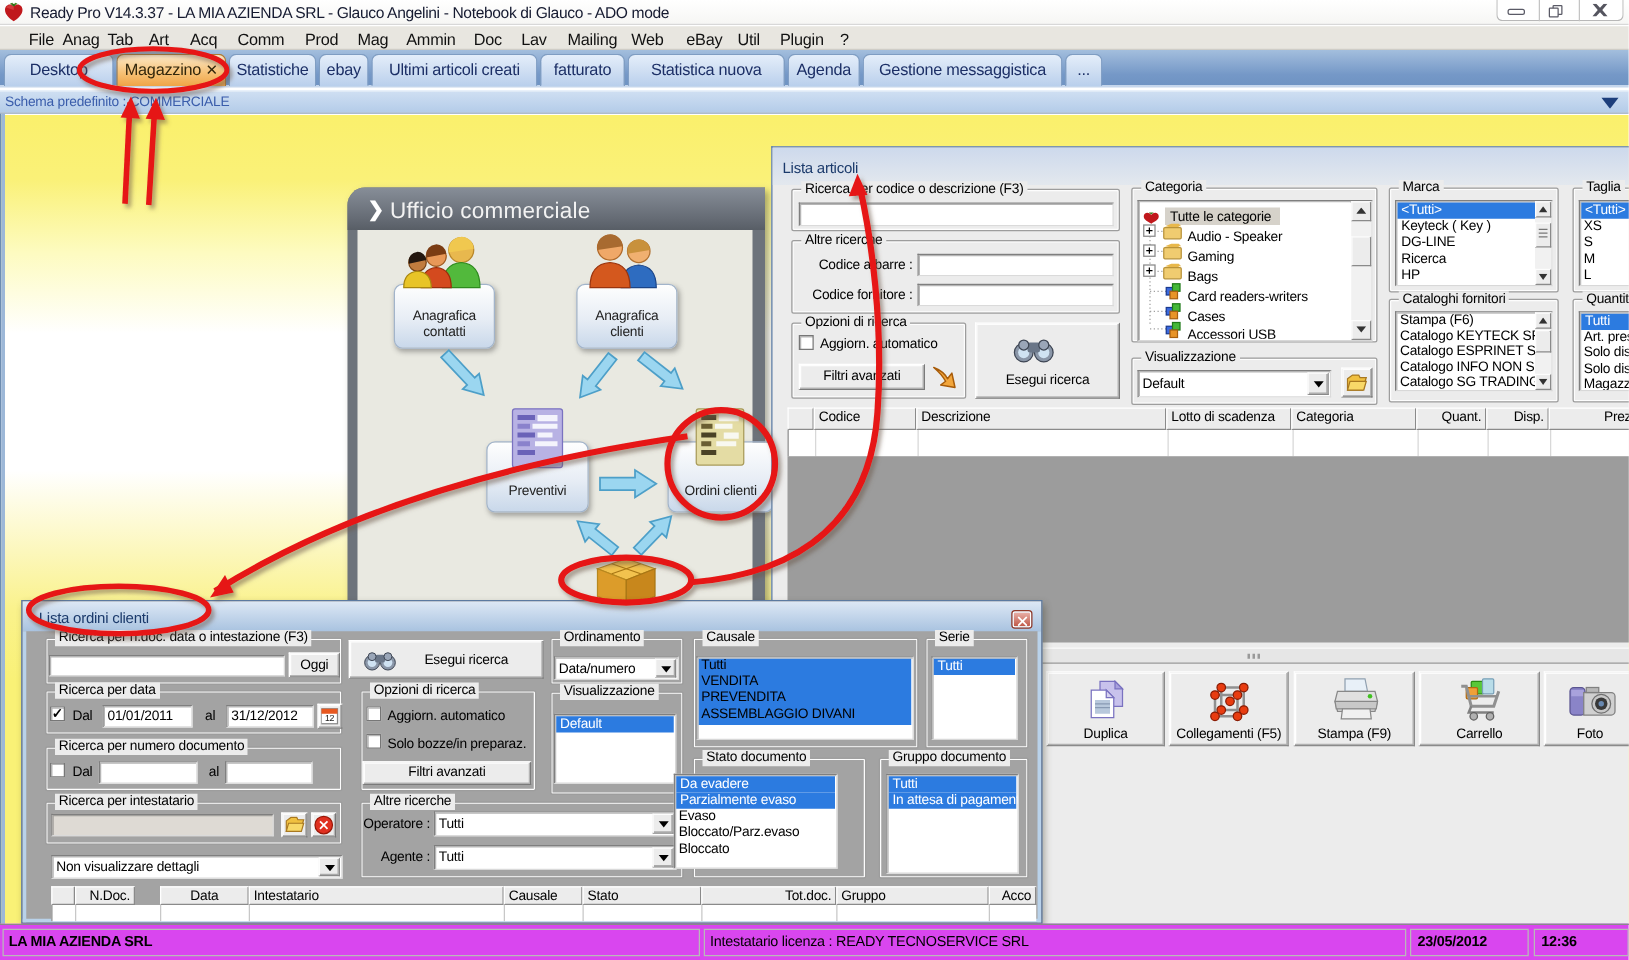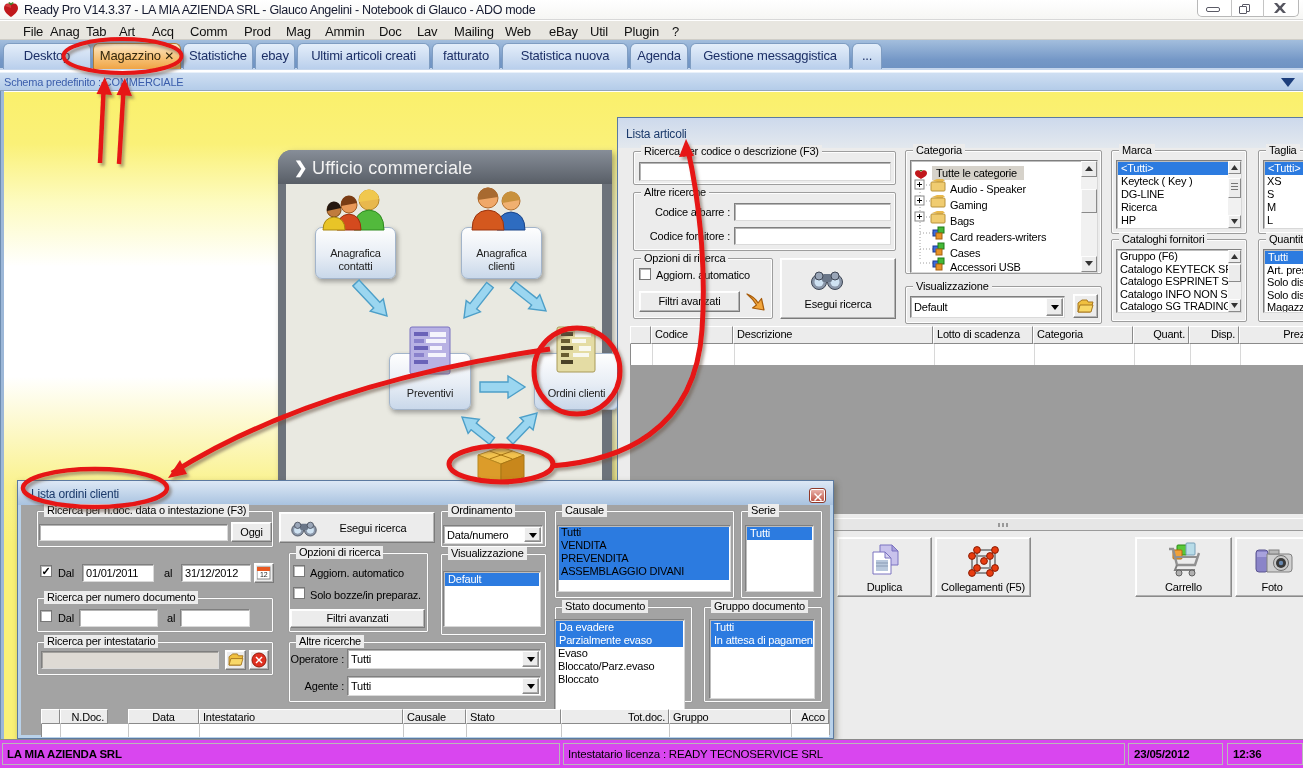--- a/index.html
+++ b/index.html
@@ -315,21 +315,21 @@
 <div class="sbtn" style="left:0;top:17px;width:13px;height:20px"></div>
       <div class="abs" style="left:3px;top:22px;width:7px;height:1px;background:#777"></div>
       <div class="abs" style="left:3px;top:25px;width:7px;height:1px;background:#777"></div>
       <div class="abs" style="left:3px;top:28px;width:7px;height:1px;background:#777"></div>
 </div>
 
 <div class="gb" style="left:493px;top:121px;width:136px;height:83px">
       <span class="gl">Cataloghi fornitori</span>
     </div>
 <div class="list" style="left:498px;top:131px;width:126px;height:64px">
-<div class="li" style="height:12.6px;line-height:12.6px">Gruppo (F6)</div>
+<div class="li" style="height:12.6px;line-height:12.6px">Stampa (F6)</div>
 <div class="li" style="height:12.6px;line-height:12.6px">Catalogo KEYTECK SF</div>
 <div class="li" style="height:12.6px;line-height:12.6px">Catalogo ESPRINET S</div>
 <div class="li" style="height:12.6px;line-height:12.6px">Catalogo INFO NON SI</div>
 <div class="li" style="height:12.6px;line-height:12.6px">Catalogo SG TRADING</div>
 </div>
 <div class="sb" style="left:610px;top:132px;width:13px;height:62px">
 <div class="sbtn" style="left:0;top:0;width:13px;height:13px"></div>
       <svg class="abs" style="left:3px;top:4px" width="7" height="5">
         <path d="M3.5 0 L7 5 L0 5Z" fill="#333"></path>
       </svg>
@@ -411,20 +411,30 @@
           <circle cx="5" cy="14" r="3.4"></circle>
           <circle cx="23" cy="14" r="3.4"></circle>
           <circle cx="28" cy="26" r="3.4"></circle>
           <circle cx="10" cy="26" r="3.4"></circle>
           <circle cx="5" cy="31" r="3.4"></circle>
           <circle cx="23" cy="31" r="3.4"></circle>
           <circle cx="17" cy="19" r="3.4"></circle>
         </g>
       </svg>
     </div>
+<div class="tbb" style="left:417px;top:419px;width:97px">
+      <span>Stampa (F9)</span>
+<svg class="abs" style="left:30px;top:3px" width="38" height="38" viewBox="0 0 38 38">
+        <path d="M10 2 h16 l2 10 h-18z" fill="#e8f0f8" stroke="#90a0b0"></path>
+        <path d="M4 12 h30 l2 8 -2 8 h-30 l-2 -8z" fill="#e0e0e0" stroke="#888"></path>
+        <path d="M2 20 h34 l-1 6 h-32z" fill="#c8c8c8" stroke="#888"></path>
+        <circle cx="30" cy="16" r="1.8" fill="#40c020"></circle>
+        <path d="M8 26 h22 l1 8 h-24z" fill="#f0f0f0" stroke="#888"></path>
+      </svg>
+    </div>
 <div class="tbb" style="left:517px;top:419px;width:97px">
       <span>Carrello</span>
 <svg class="abs" style="left:29px;top:3px" width="40" height="38" viewBox="0 0 40 38">
         <rect x="12" y="4" width="10" height="10" rx="1" fill="#58c838" stroke="#2a8a14"></rect>
         <rect x="21" y="2" width="9" height="12" rx="1" fill="#b8dce8" stroke="#78a0b8"></rect>
         <rect x="8" y="9" width="9" height="9" rx="1" fill="#f0a038" stroke="#b06a10"></rect>
         <path d="M4 8 L8 8 L12 24 L30 24 L34 12" fill="none" stroke="#909090" stroke-width="2.4"></path>
         <path d="M10 16 h22" stroke="#909090" stroke-width="2"></path>
         <path d="M12 24 l-2 5 h20" fill="none" stroke="#808080" stroke-width="2"></path>
         <circle cx="14" cy="32" r="3" fill="#b0b0b0" stroke="#606060"></circle>
@@ -466,20 +476,23 @@
       <circle cx="9" cy="14" r="7.5" fill="#8a96a8" stroke="#3e4654"></circle>
       <circle cx="25" cy="14" r="7.5" fill="#8a96a8" stroke="#3e4654"></circle>
       <circle cx="9" cy="14" r="4.5" fill="#cfe2f2"></circle>
       <circle cx="25" cy="14" r="4.5" fill="#cfe2f2"></circle>
       <rect x="12" y="6" width="10" height="8" rx="2" fill="#6a7688"></rect>
       <circle cx="9" cy="8" r="4" fill="#9aa6b8" stroke="#3e4654"></circle>
       <circle cx="25" cy="8" r="4" fill="#9aa6b8" stroke="#3e4654"></circle>
     </svg>
 <span class="lbl" style="left:300px;top:41px;width:110px;text-align:center">Esegui ricerca</span>
 
+<div class="gb" style="left:18px;top:71px;width:238px;height:36px">
+      <span class="gl">Ricerca per data</span>
+    </div>
 <div class="cb" style="left:22px;top:84px">✓</div>
 <span class="lbl" style="left:40px;top:86px">Dal</span>
 <div class="inp" style="left:64px;top:83px;width:72px;height:18px">01/01/2011</div>
 <span class="lbl" style="left:146px;top:86px">al</span>
 <div class="inp" style="left:163px;top:83px;width:70px;height:18px">31/12/2012</div>
 <div class="btn" style="left:236px;top:82px;width:20px;height:20px"></div>
 <svg class="abs" style="left:239px;top:85px" width="14" height="14" viewBox="0 0 14 14">
       <rect x="0" y="1" width="13" height="12" fill="#fff" stroke="#888"></rect>
       <rect x="0" y="1" width="13" height="4" fill="#e85820"></rect>
       <text x="3" y="11" font-size="7" fill="#222">12</text>
@@ -502,20 +515,21 @@
 <svg class="abs" style="left:210px;top:172px" width="16" height="13" viewBox="0 0 17 14">
       <path d="M1 4 l4 -3 h5 l1 2 h5 l-3 10 h-12z" fill="#f0c040" stroke="#a87820"></path>
       <path d="M3 6 h13 l-2 7 h-13z" fill="#f8d868" stroke="#a87820"></path>
     </svg>
 <div class="btn" style="left:231px;top:169px;width:20px;height:20px"></div>
 <svg class="abs" style="left:233px;top:171px" width="16" height="16" viewBox="0 0 16 16">
       <circle cx="8" cy="8" r="7" fill="#e03020" stroke="#981808"></circle>
       <path d="M4.5 5.5 L5.5 4.5 L8 7 L10.5 4.5 L11.5 5.5 L9 8 L11.5 10.5 L10.5 11.5 L8 9 L5.5 11.5 L4.5 10.5 L7 8Z" fill="#fff"></path>
     </svg>
 
+<div class="inp" style="left:23px;top:203px;width:233px;height:19px;line-height:14px">Non visualizzare dettagli<div class="ddarrow"></div></div>
 
 <div class="gb" style="left:270px;top:71px;width:141px;height:81px">
       <span class="gl">Opzioni di ricerca</span>
     </div>
 <div class="cb" style="left:275px;top:84px"></div>
     <span class="lbl" style="left:292px;top:86px">Aggiorn. automatico</span>
 <div class="cb" style="left:275px;top:106px"></div>
     <span class="lbl" style="left:292px;top:108px">Solo bozze/in preparaz.</span>
 <div class="btn" style="left:272px;top:128px;width:135px;height:19px;line-height:17px">Filtri avanzati</div>
 
@@ -553,21 +567,21 @@
 <div class="gb" style="left:722px;top:29px;width:83px;height:89px">
       <span class="gl">Serie</span>
     </div>
 <div class="list" style="left:727px;top:44px;width:69px;height:67px">
       <div class="li sel" style="margin:1px 1px 0 1px">Tutti</div>
     </div>
 
 <div class="gb" style="left:536px;top:125px;width:139px;height:97px">
       <span class="gl">Stato documento</span>
     </div>
-<div class="list" style="left:536px;top:138px;width:131px;height:104px">
+<div class="list" style="left:521px;top:138px;width:131px;height:76px">
 <div class="li sel" style="margin:1px 1px 0 1px">Da evadere</div>
 <div class="li sel" style="margin:0 1px 0 1px">Parzialmente evaso</div>
 <div class="li">Evaso</div>
       <div class="li">Bloccato/Parz.evaso</div>
       <div class="li">Bloccato</div>
     </div>
 
 <div class="gb" style="left:685px;top:125px;width:120px;height:97px">
       <span class="gl">Gruppo documento</span>
     </div>

